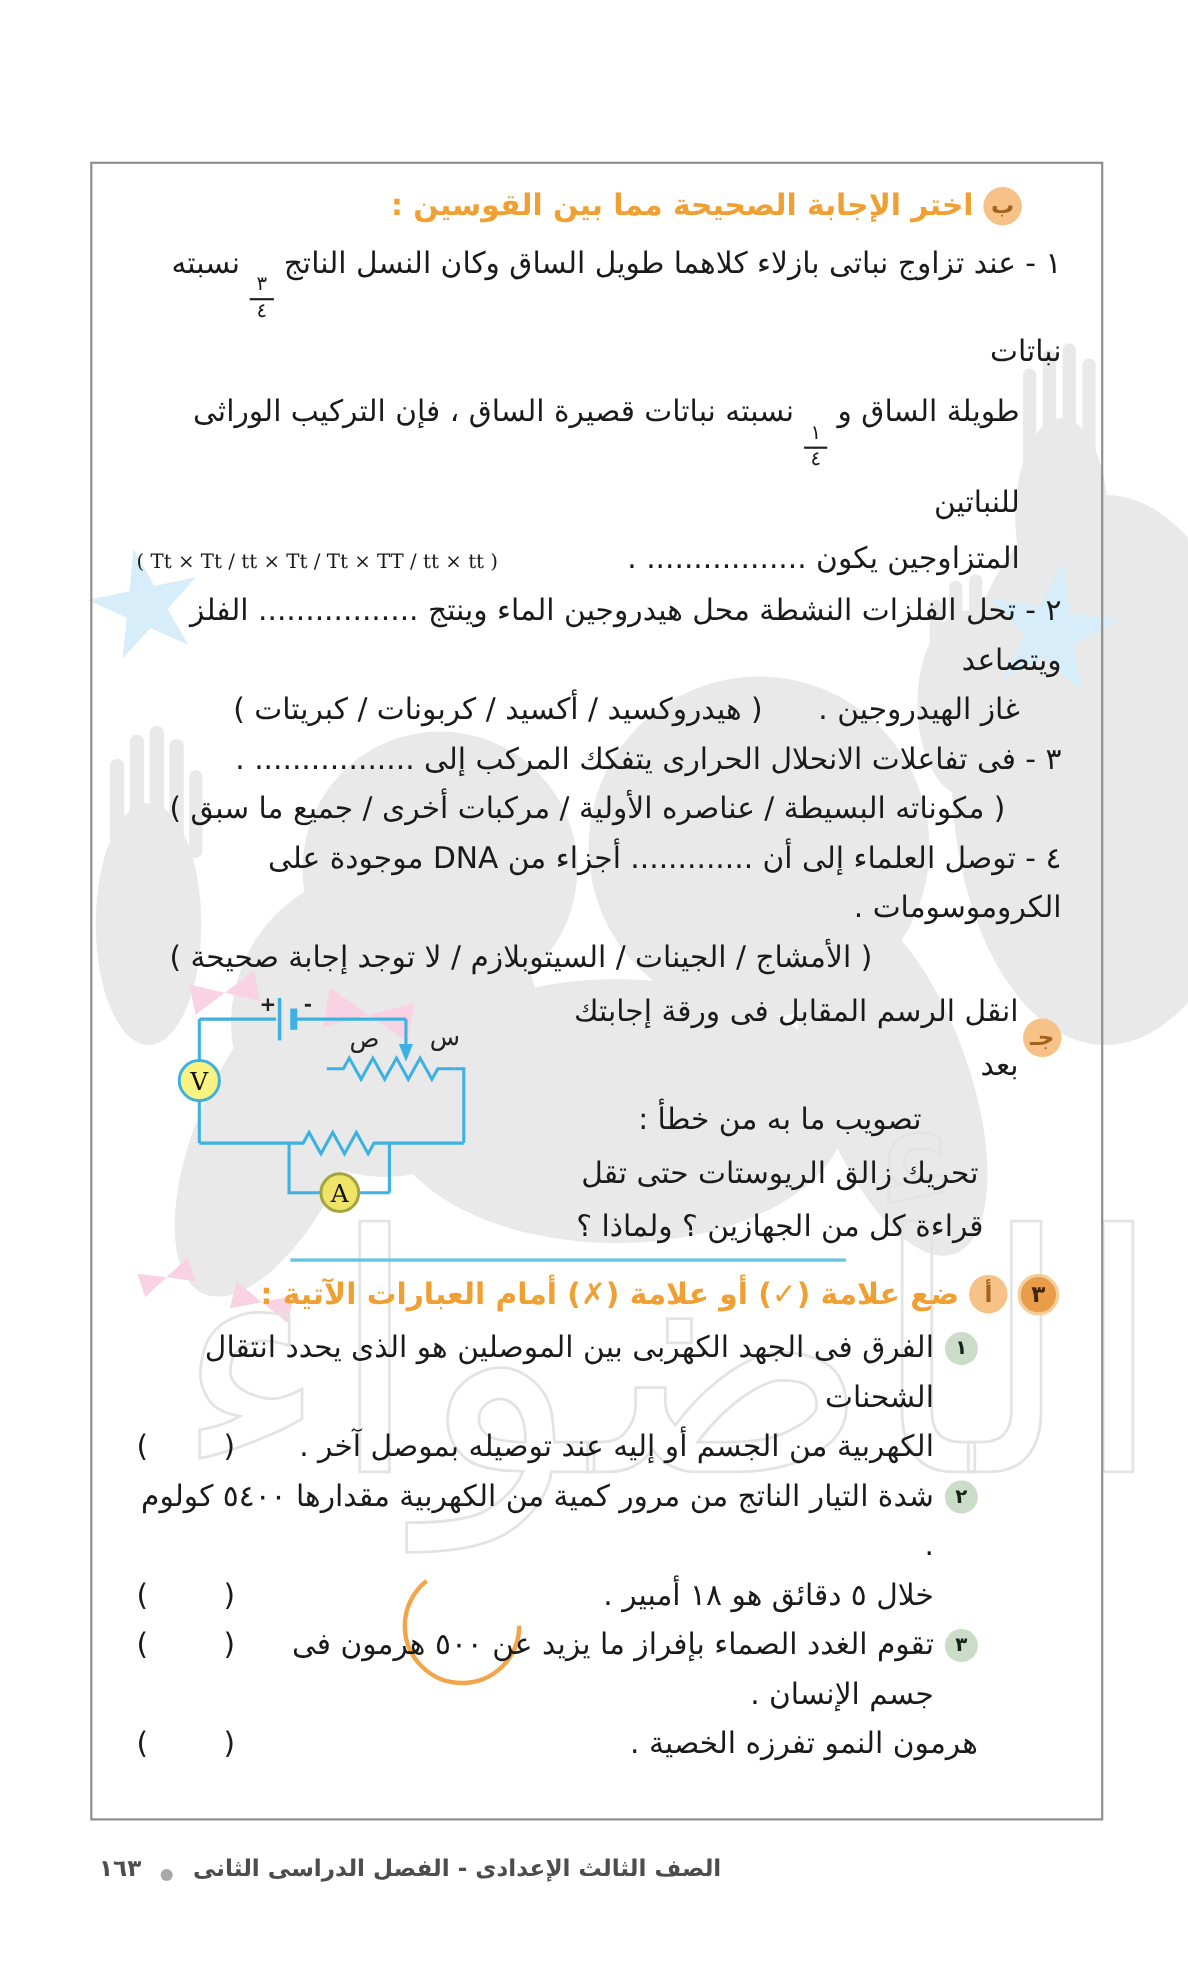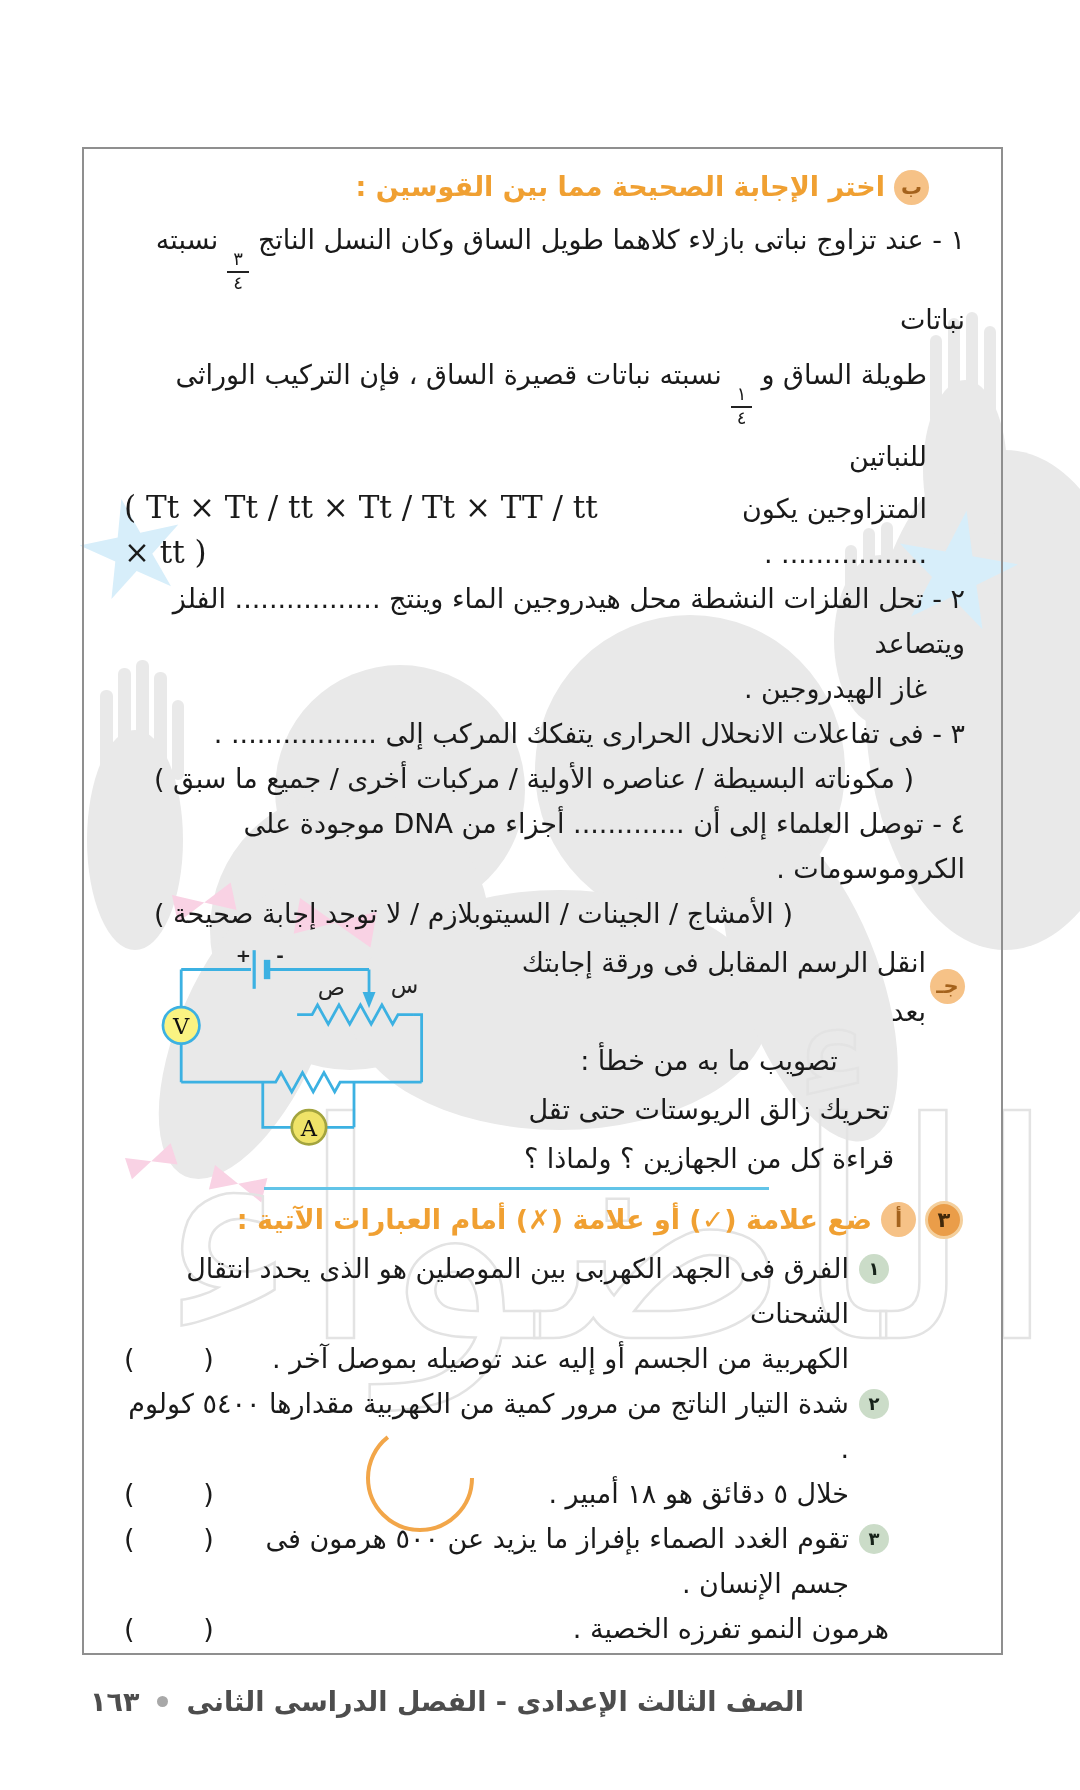--- a/index.html
+++ b/index.html
@@ -20,21 +20,21 @@
                color:#a4621c;font-weight:bold;font-size:21px;align-items:center;justify-content:center;
                flex:0 0 auto;}
   .badge-num{display:inline-flex;width:38px;height:38px;border-radius:50%;background:#ea9d49;
              border:3px solid #f4cf9c;color:#40280a;font-weight:bold;font-size:21px;
              align-items:center;justify-content:center;flex:0 0 auto;box-sizing:border-box;}
   .nbadge{display:inline-flex;width:30px;height:30px;border-radius:50%;background:#cbdcc8;
           color:#17231a;font-size:18px;font-weight:bold;align-items:center;justify-content:center;
           flex:0 0 auto;margin-top:8px;}
   .split{display:flex;justify-content:space-between;align-items:baseline;}
   .indent{padding-right:38px;}
-  .opts-latin{direction:ltr;font-family:"DejaVu Serif",serif;font-size:31px;}
+  .opts-latin{direction:ltr;font-family:"DejaVu Serif",serif;font-size:18px;}
   .ml-90{margin-left:88px;}
   .opts-left{text-align:left;padding-left:30px;}
   .frac{display:inline-flex;flex-direction:column;align-items:center;font-size:18px;
         line-height:1.15;vertical-align:-16px;margin:0 9px;}
   .frac .num{border-bottom:2px solid #222;padding:0 6px 1px;}
   .bracket{white-space:pre;font-size:27px;}
   .stmt{display:flex;gap:10px;align-items:flex-start;}
   .stmt-lines{flex:1;}
   .srow{display:flex;justify-content:space-between;align-items:baseline;line-height:45px;font-size:27px;}
   .mr-78{margin-right:76px;}
@@ -45,21 +45,21 @@
   .t-text .line{line-height:49px;}
   .t-first{display:flex;gap:4px;align-items:center;}
   .t-ind{padding-right:42px;text-align:center;}
   .t-fig{flex:1;display:flex;justify-content:center;padding-top:10px;direction:ltr;}
   .divider{width:505px;border-top:3px solid #62c4e8;margin:4px auto 8px 140px;}
   .meter{font-family:"DejaVu Serif",serif;font-size:21px;fill:#111;}
   .csign{font-family:"DejaVu Sans",sans-serif;font-size:17px;fill:#222;font-weight:bold;}
   .clabel{font-size:21px;fill:#222;}
   
   .footer{position:absolute;left:90px;top:1686px;z-index:2;display:flex;direction:ltr;
-          align-items:center;gap:18px;color:#4d4d4d;font-weight:bold;font-size:27px;}
+          align-items:flex-end;gap:18px;color:#4d4d4d;font-weight:bold;font-size:21px;}
   .footer .dot{width:11px;height:11px;border-radius:50%;background:#a8a8a8;}
 </style>
 </head>
 <body>
 
 <div class="page">
 
   <svg class="wm" width="1080" height="1790">
     <g fill="#e9e9e9">
       <circle cx="400" cy="790" r="125"></circle>
@@ -120,20 +120,21 @@
         </span><span>نسبته نباتات قصيرة الساق ، فإن التركيب الوراثى للنباتين</span>
     </div>
     <div class="line split indent">
       <span>المتزاوجين يكون ................. .</span>
       <span class="opts-latin">( Tt × Tt / tt × Tt / Tt × TT / tt × tt )</span>
     </div>
 
     <div class="line"><span>٢ - تحل الفلزات النشطة محل هيدروجين الماء وينتج ................. الفلز ويتصاعد</span></div>
     <div class="line split indent">
       <span>غاز الهيدروجين .</span>
+      <span class="ml-90">( هيدروكسيد / أكسيد / كربونات / كبريتات )</span>
     </div>
 
     <div class="line"><span>٣ - فى تفاعلات الانحلال الحرارى يتفكك المركب إلى ................. .</span></div>
     <div class="line opts-left">( مكوناته البسيطة / عناصره الأولية / مركبات أخرى / جميع ما سبق )</div>
 
     <div class="line"><span>٤ - توصل العلماء إلى أن ............. أجزاء من DNA موجودة على الكروموسومات .</span></div>
     <div class="line opts-left">( الأمشاج / الجينات / السيتوبلازم / لا توجد إجابة صحيحة )</div>
 
     <div class="transfer">
       <div class="t-text">

